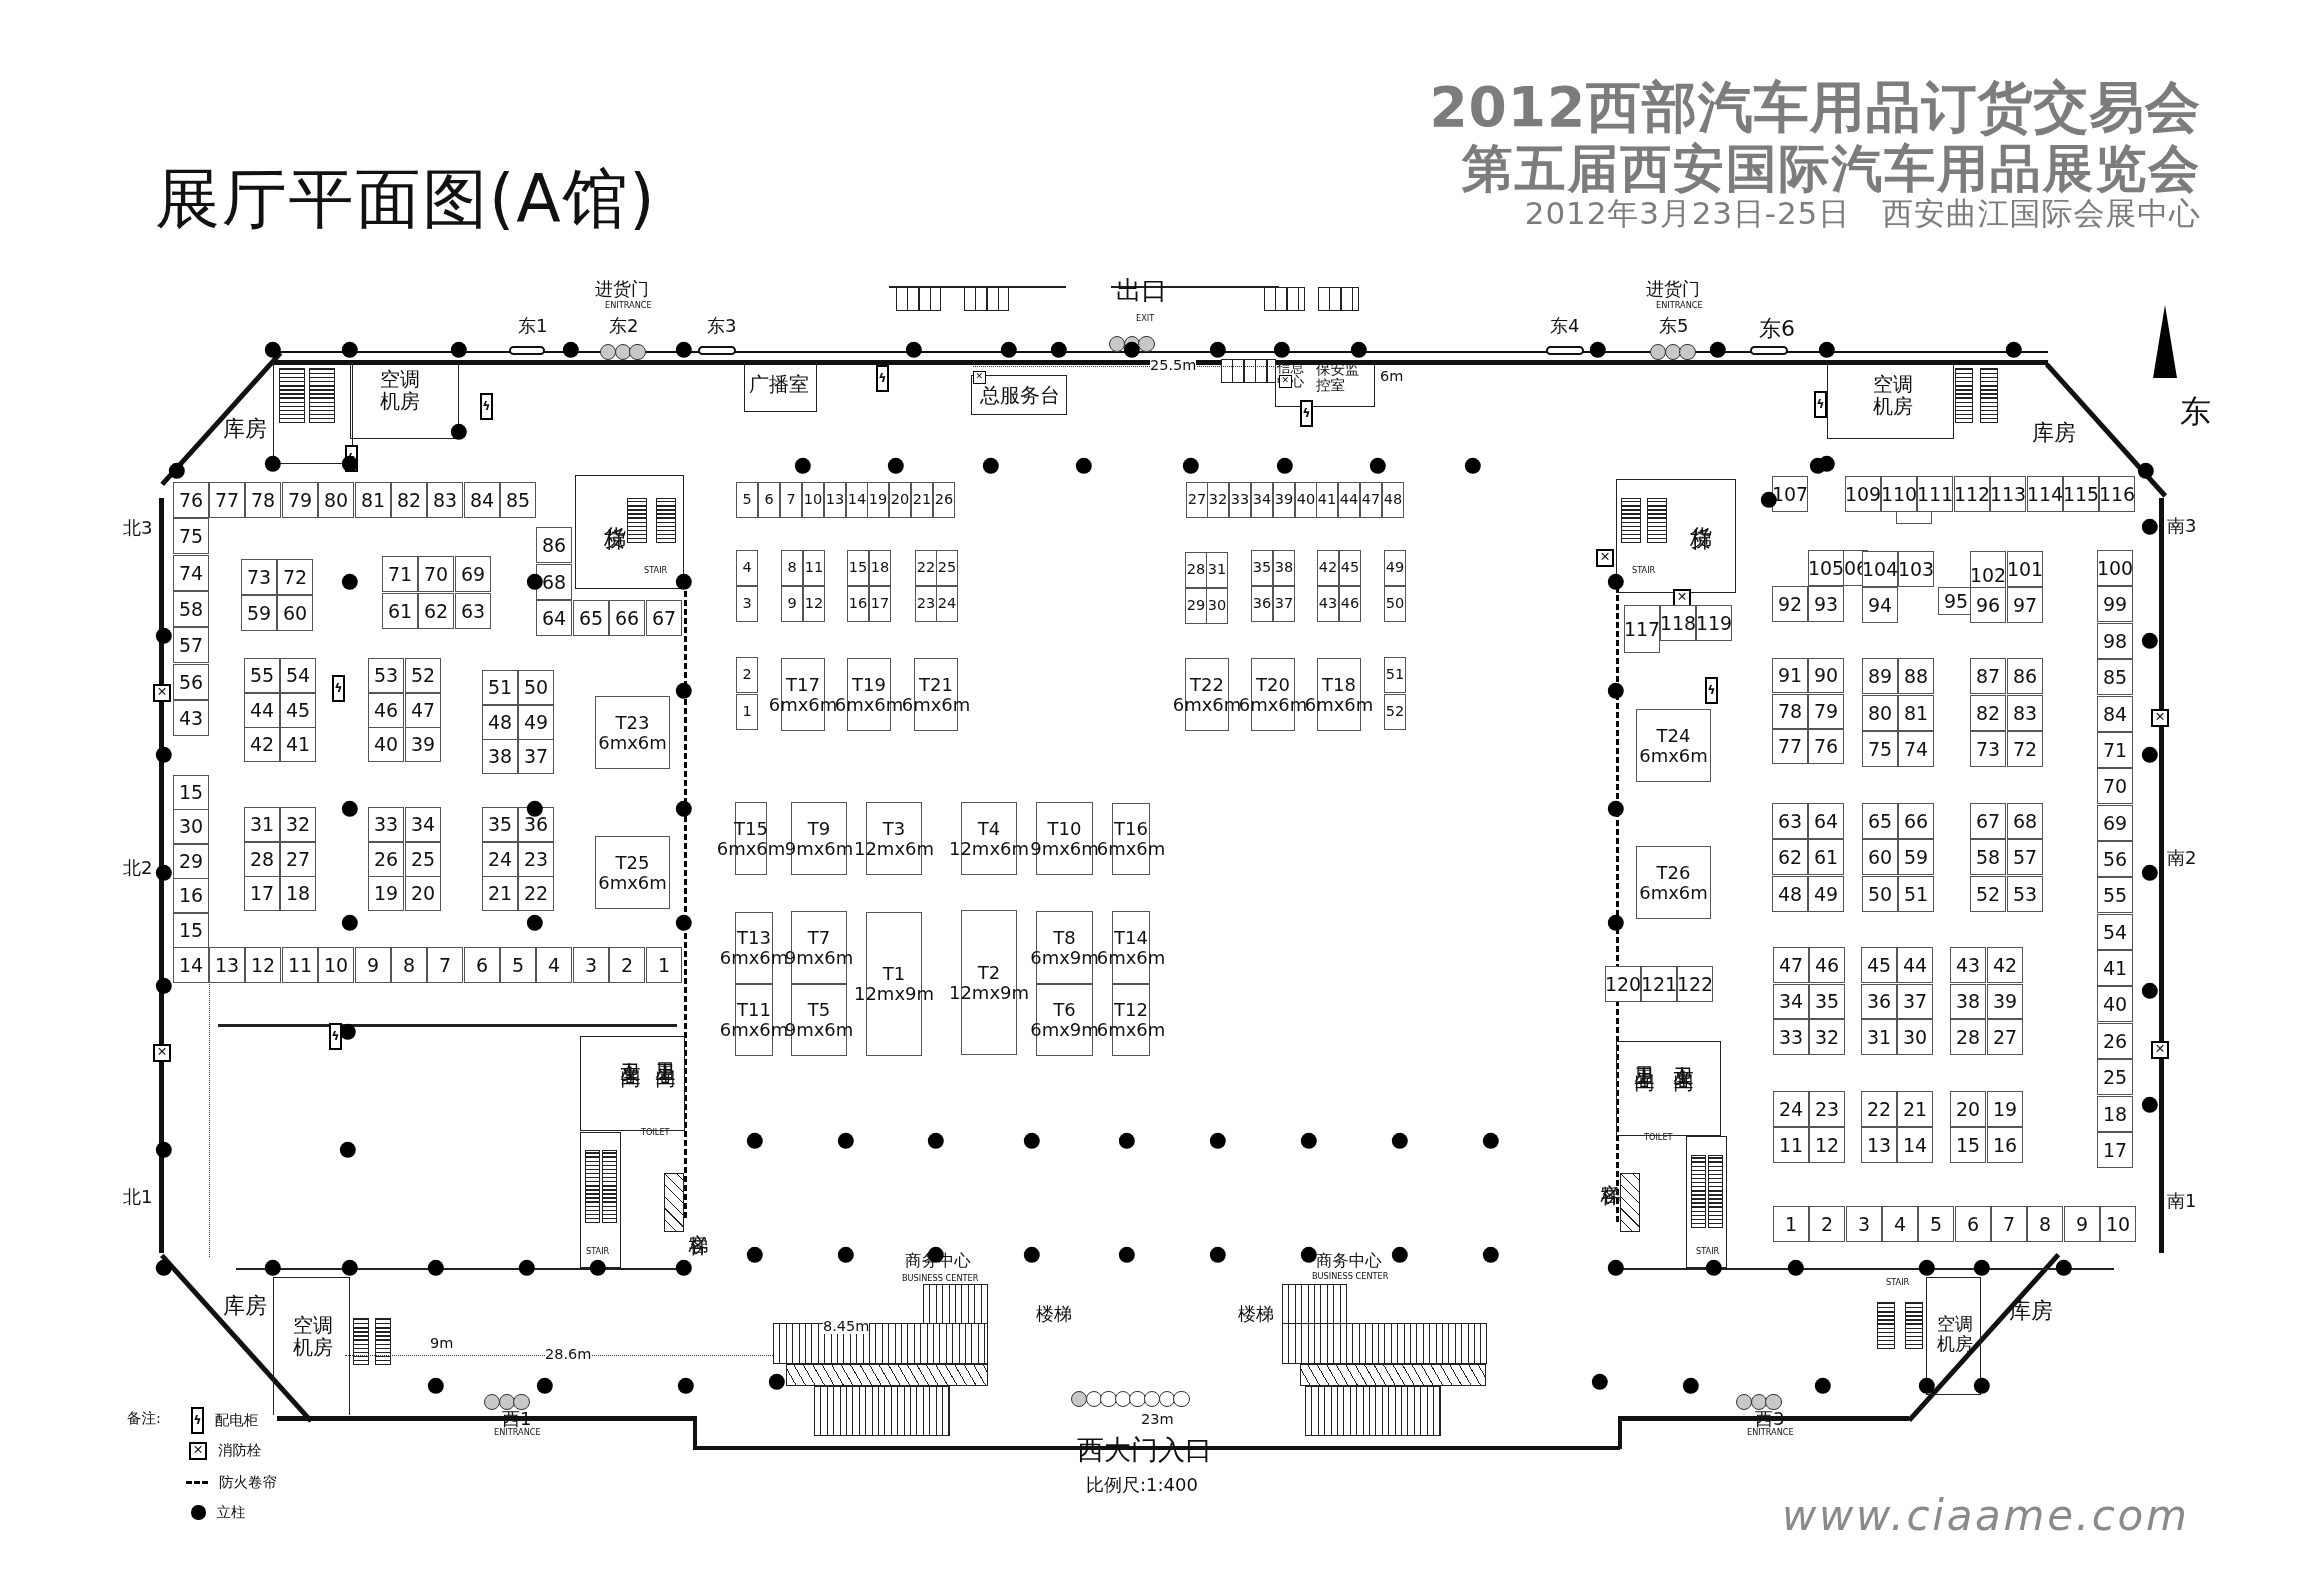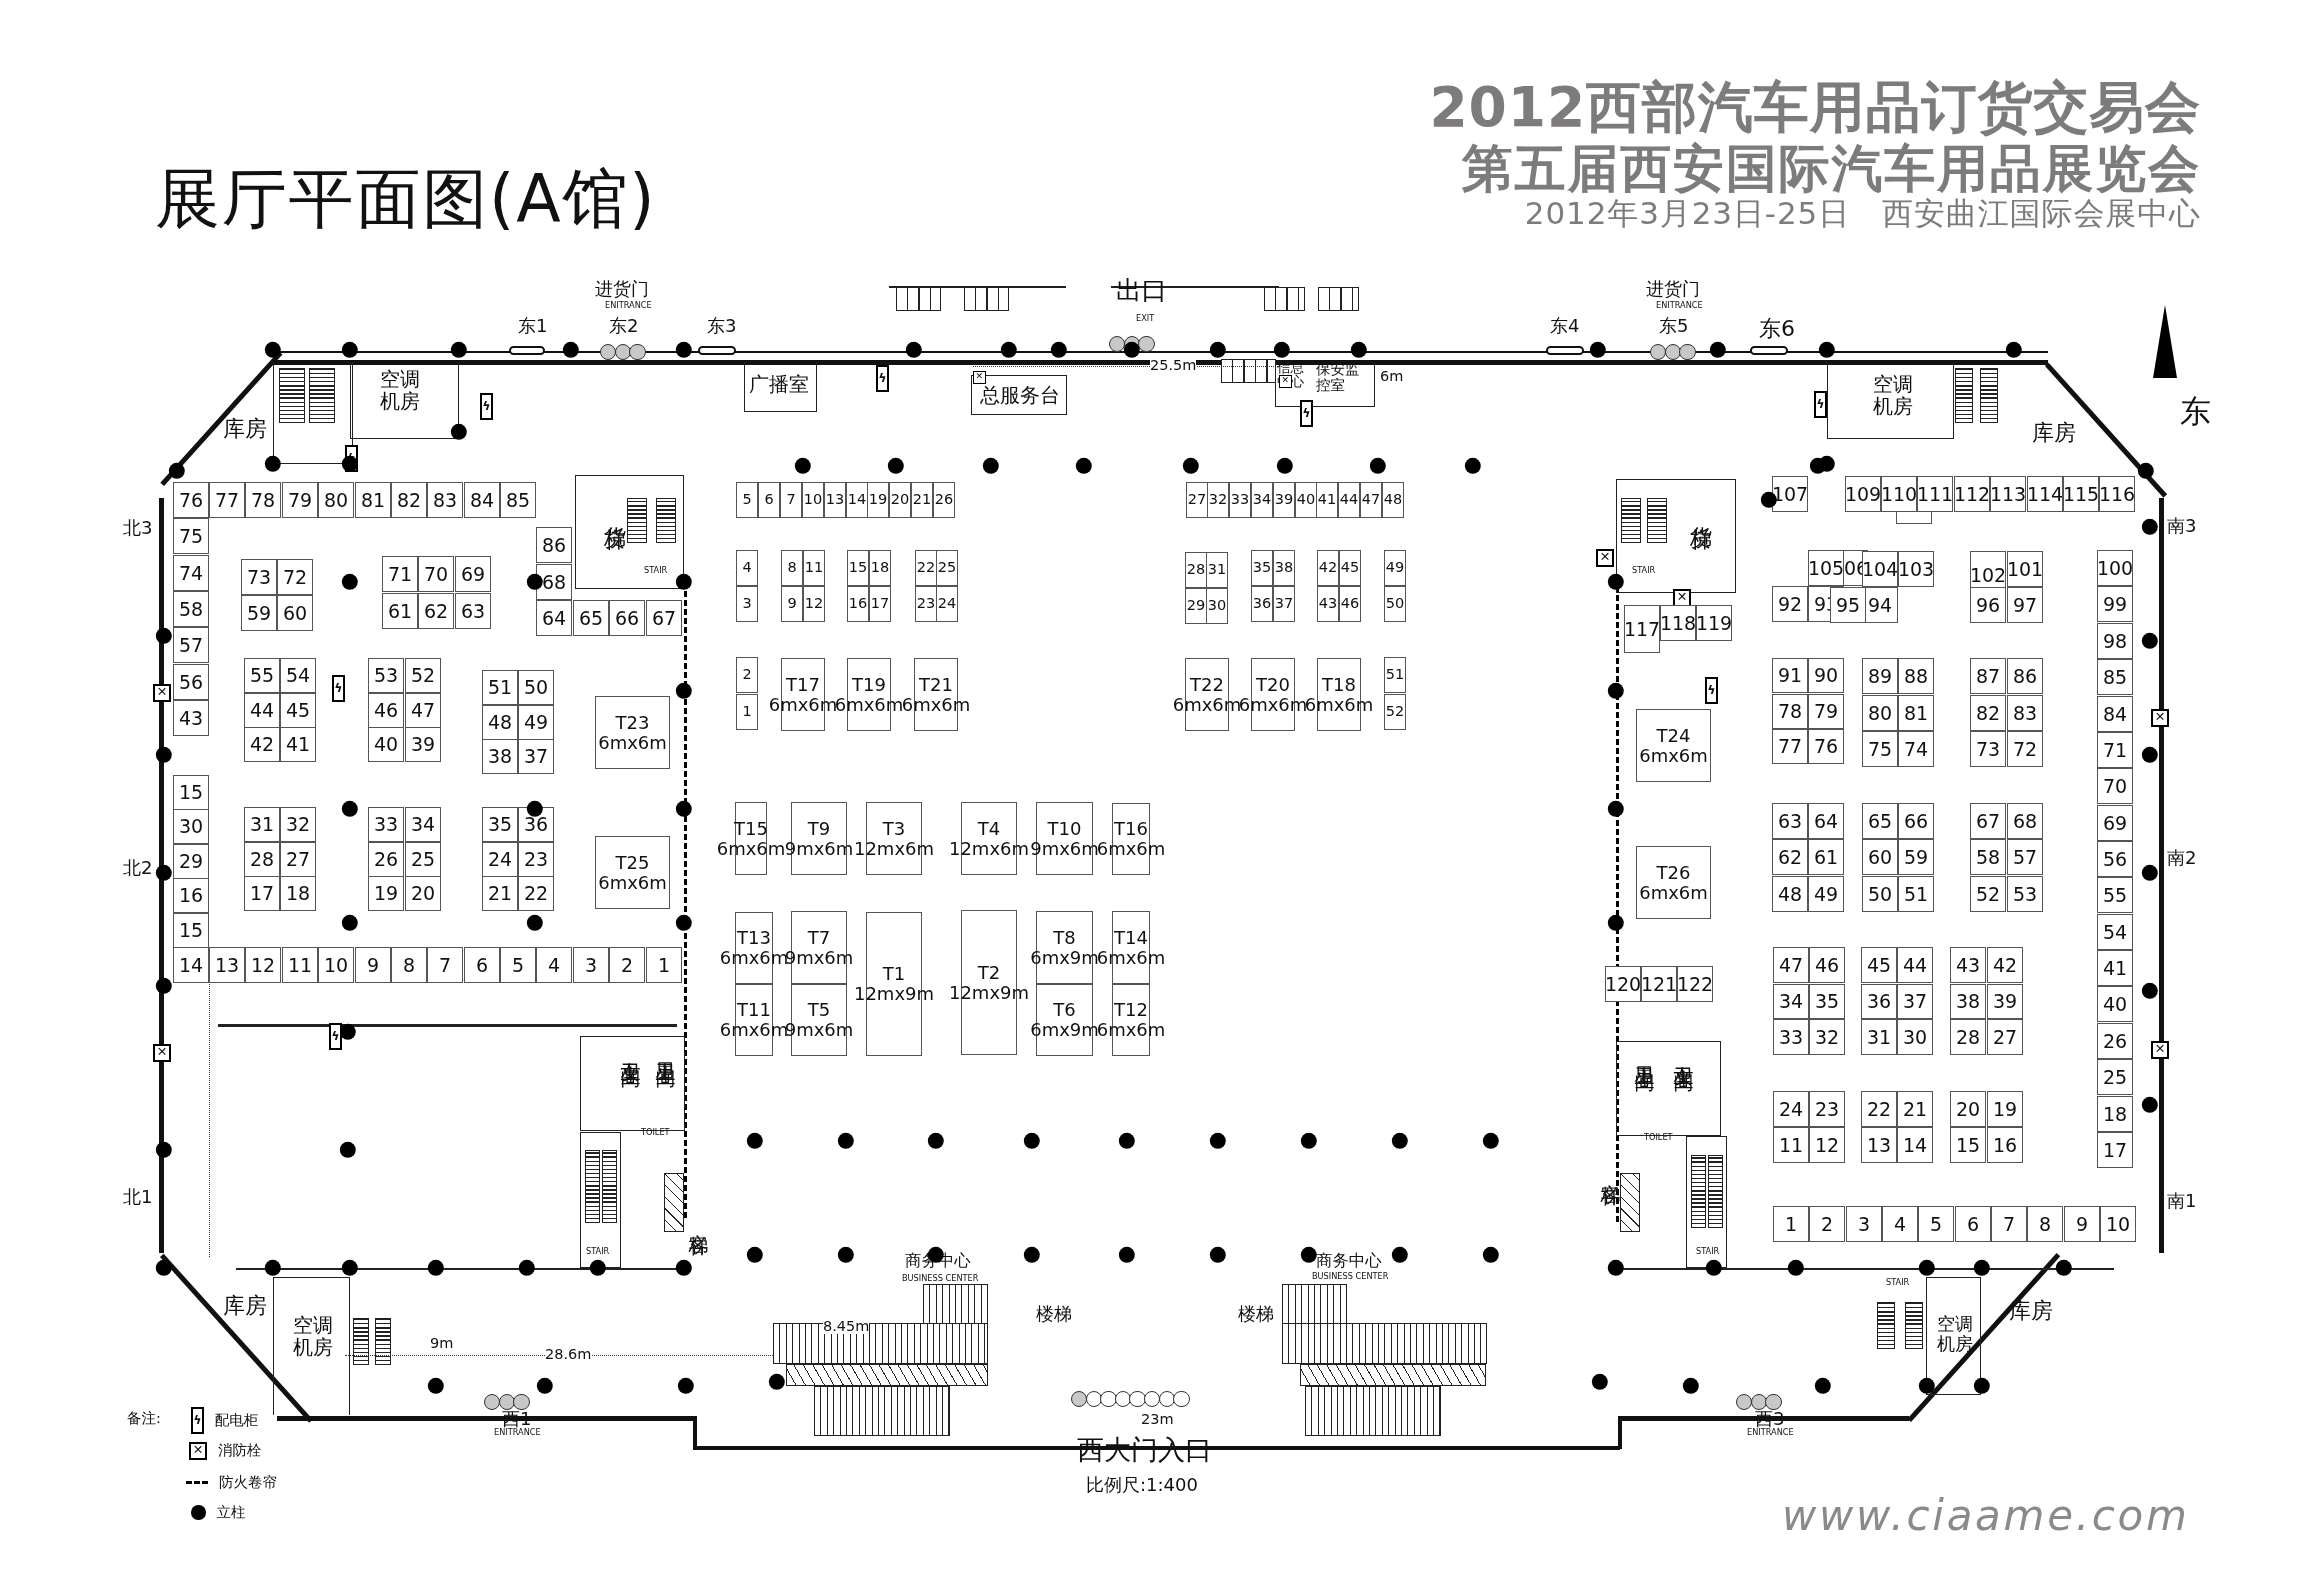--- a/index.html
+++ b/index.html
@@ -448,21 +448,21 @@
       <div class="booth" style="left: 2027px; top: 476px; width: 36px; height: 36px;">114</div>
       <div class="booth" style="left: 2063px; top: 476px; width: 36px; height: 36px;">115</div>
       <div class="booth" style="left: 2099px; top: 476px; width: 36px; height: 36px;">116</div>
       <div class="booth" style="left: 1832px; top: 550px; width: 36px; height: 36px;">106</div>
       <div class="booth" style="left: 1808px; top: 550px; width: 36px; height: 36px;">105</div>
       <div class="booth" style="left: 1772px; top: 586px; width: 36px; height: 36px;">92</div>
       <div class="booth" style="left: 1808px; top: 586px; width: 36px; height: 36px;">93</div>
       <div class="booth" style="left: 1862px; top: 551px; width: 36px; height: 36px;">104</div>
       <div class="booth" style="left: 1898px; top: 551px; width: 36px; height: 36px;">103</div>
       <div class="booth" style="left: 1862px; top: 587px; width: 36px; height: 36px;">94</div>
-      <div class="booth" style="left: 1830px; top: 587px; width: 36px; height: 36px;">95</div>
+      <div class="booth" style="left: 1938px; top: 587px; width: 36px; height: 28px;">95</div>
       <div class="booth" style="left: 1970px; top: 551px; width: 36px; height: 48px;">102</div>
       <div class="booth" style="left: 2007px; top: 551px; width: 36px; height: 36px;">101</div>
       <div class="booth" style="left: 1970px; top: 587px; width: 36px; height: 36px;">96</div>
       <div class="booth" style="left: 2007px; top: 587px; width: 36px; height: 36px;">97</div>
       <div class="booth" style="left: 2097px; top: 550px; width: 36px; height: 36px;">100</div>
       <div class="booth" style="left: 2097px; top: 586px; width: 36px; height: 36px;">99</div>
       <div class="booth" style="left: 2097px; top: 623px; width: 36px; height: 36px;">98</div>
       <div class="booth" style="left: 2097px; top: 659px; width: 36px; height: 36px;">85</div>
       <div class="booth" style="left: 2097px; top: 696px; width: 36px; height: 36px;">84</div>
       <div class="booth" style="left: 2097px; top: 732px; width: 36px; height: 36px;">71</div>

